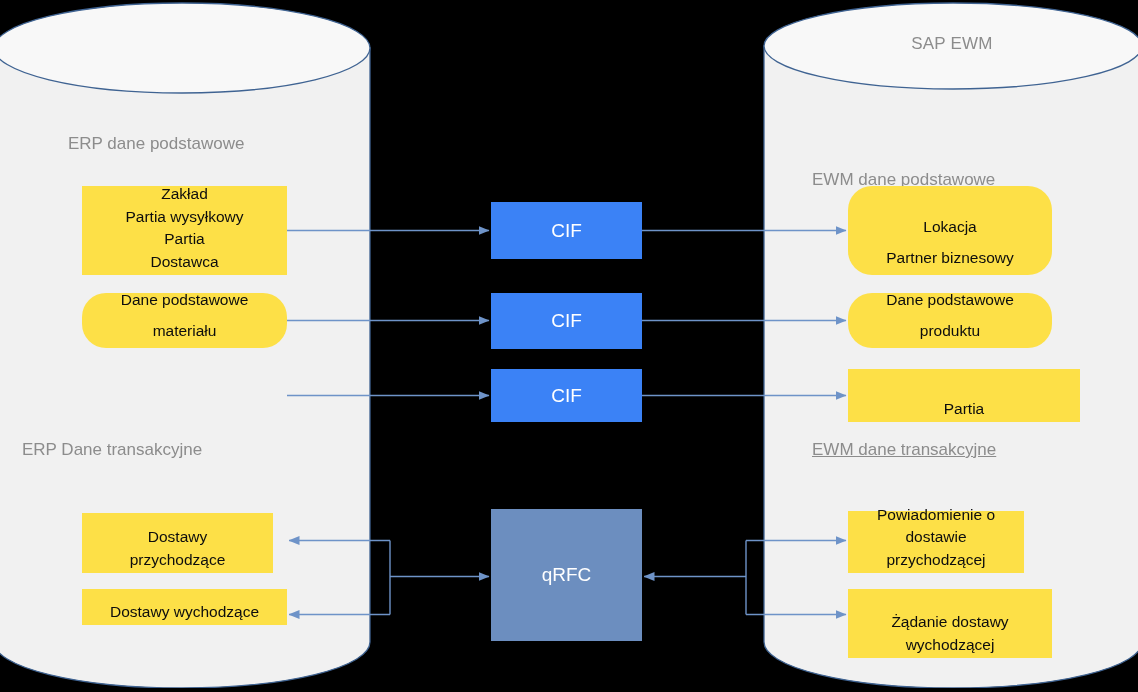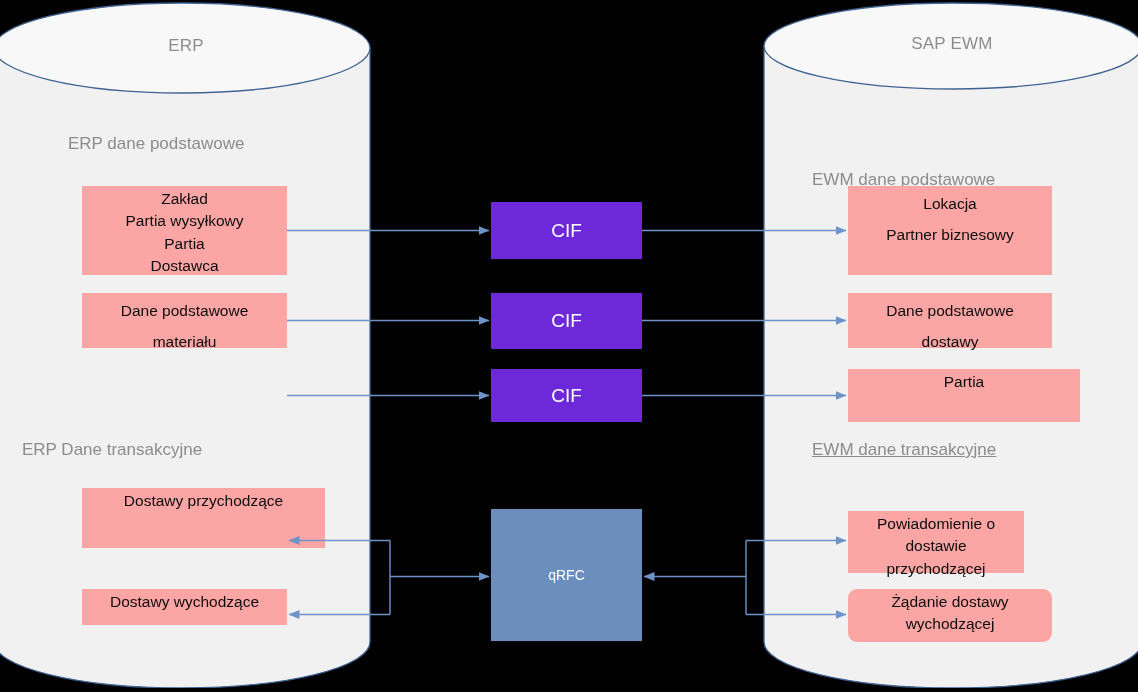--- a/index.html
+++ b/index.html
@@ -34,51 +34,51 @@
   .section-label {
     position: absolute;
     color: #8C8C8C;
     font-size: 17px;
     white-space: nowrap;
   }
 
   
   .gbox {
     position: absolute;
-    background: #fca5a5;
+    background: #fde047;
     color: #0D0D0D;
     font-size: 15.5px;
     line-height: 1.45;
     display: flex;
-    align-items: flex-start;
+    align-items: flex-end;
     justify-content: center;
     text-align: center;
     box-sizing: border-box;
     padding: 2px 18px;
   }
-  .gbox.loose { line-height: 2.0; }
+  .gbox.loose { line-height: 2.0; border-radius: 24px; }
 
   
   .cif {
     position: absolute;
-    background: #6d28d9;
+    background: #3b82f6;
     color: #FFFFFF;
     font-size: 19px;
     display: flex;
     align-items: center;
     justify-content: center;
     box-sizing: border-box;
   }
 
   
   .qrfc {
     position: absolute;
     background: #6C8EBF;
     color: #FFFFFF;
-    font-size: 14px;
+    font-size: 19px;
     display: flex;
     align-items: center;
     justify-content: center;
     box-sizing: border-box;
   }
 
   
   #wires {
     position: absolute;
     left: 0; top: 0;
@@ -93,21 +93,20 @@
 
   <div class="cyl" style="left:-8px; top:2px; width:382px; height:686px;">
     <svg width="382" height="686" viewBox="0 0 382 686">
 
       <path d="M2,46 L2,640 A188,46 0 0 0 378,640 L378,46 Z" fill="#F1F1F1" stroke="#3F6392" stroke-width="1.3"></path>
 
       <ellipse cx="190" cy="46" rx="188" ry="45" fill="#F8F8F8" stroke="#3F6392" stroke-width="1.3"></ellipse>
     </svg>
   </div>
 
-  <div class="cyl-title" style="left:0px; top:36px; width:372px;">ERP</div>
 
   <div class="section-label" style="left:68px; top:134px;">ERP dane podstawowe</div>
 
   <div class="gbox" style="left:82px; top:186px; width:205px; height:89px;">
     <span>
       <span>Zakład</span><br>
       <span>Partia wysyłkowy</span><br>
       <span>Partia</span><br>
       <span>Dostawca</span>
     </span>
@@ -116,21 +115,21 @@
   <div class="gbox loose" style="left:82px; top:293px; width:205px; height:55px;">
     <span>
       <span>Dane podstawowe</span><br>
       <span>materiału</span>
     </span>
   </div>
 
 
   <div class="section-label" style="left:22px; top:440px;">ERP Dane transakcyjne</div>
 
-  <div class="gbox" style="left:82px; top:488px; width:243px; height:60px;">
+  <div class="gbox" style="left:82px; top:513px; width:191px; height:60px;">
     <span>Dostawy przychodzące</span>
   </div>
 
   <div class="gbox" style="left:82px; top:589px; width:205px; height:36px;">
     <span>Dostawy wychodzące</span>
   </div>
 
   <div class="cyl" style="left:762px; top:2px; width:384px; height:686px;">
     <svg width="384" height="686" viewBox="0 0 384 686">
       <path d="M2,44 L2,640 A189,46 0 0 0 380,640 L380,44 Z" fill="#F1F1F1" stroke="#3F6392" stroke-width="1.3"></path>
@@ -145,39 +144,39 @@
   <div class="gbox loose" style="left:848px; top:186px; width:204px; height:89px;">
     <span>
       <span>Lokacja</span><br>
       <span>Partner biznesowy</span>
     </span>
   </div>
 
   <div class="gbox loose" style="left:848px; top:293px; width:204px; height:55px;">
     <span>
       <span>Dane podstawowe</span><br>
-      <span>dostawy</span>
+      <span>produktu</span>
     </span>
   </div>
 
   <div class="gbox" style="left:848px; top:369px; width:232px; height:53px;">
     <span>Partia</span>
   </div>
 
   <div class="section-label" style="left:812px; top:440px;text-decoration:underline;">EWM dane transakcyjne</div>
 
   <div class="gbox" style="left:848px; top:511px; width:176px; height:62px;">
     <span>
       <span>Powiadomienie o</span><br>
       <span>dostawie</span><br>
       <span>przychodzącej</span>
     </span>
   </div>
 
-  <div class="gbox" style="left:848px; top:589px; width:204px; height:53px;border-radius:9px;">
+  <div class="gbox" style="left:848px; top:589px; width:204px; height:69px;">
     <span>
       <span>Żądanie dostawy</span><br>
       <span>wychodzącej</span>
     </span>
   </div>
 
   <div class="cif" style="left:491px; top:202px; width:151px; height:57px;">
     <span>CIF</span>
   </div>
 

